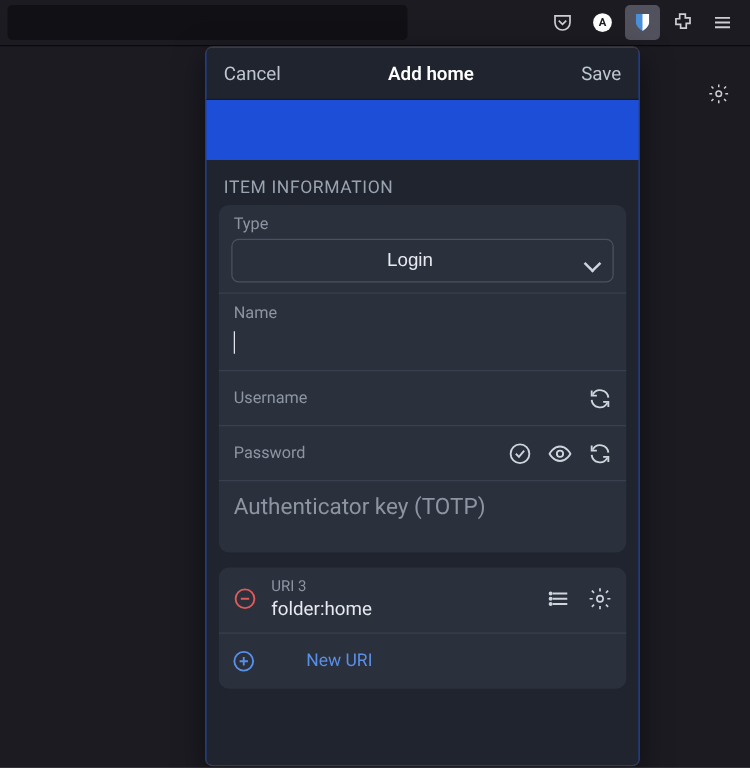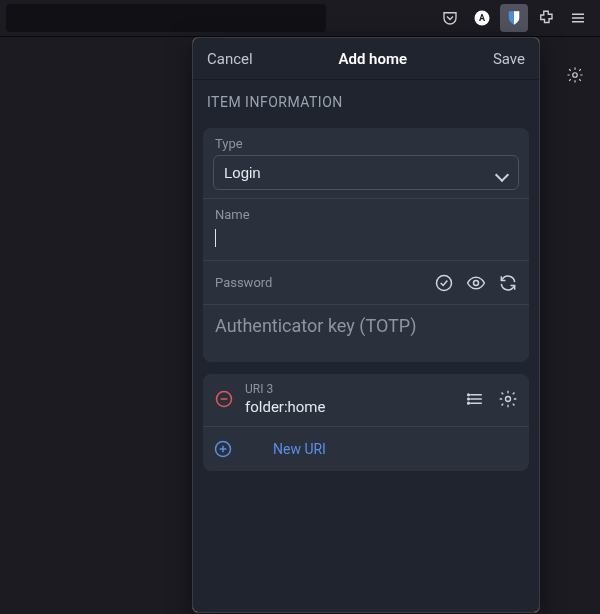--- a/index.html
+++ b/index.html
@@ -39,30 +39,31 @@
     .toolbar-icon.highlighted {
       background: #52525e;
     }
     .divider-line {
       height: 1px;
       background: #0a0a0c;
     }
     .popup {
       position: absolute;
       top: 37px;
-      left: 192px;
+      left: 164px;
       width: 348px;
       height: 576px;
-      background: #fdba74;
+      background: #1d4ed8;
       border: 1px solid #3b3b43;
       border-radius: 6px;
       box-shadow: 0 8px 24px rgba(0,0,0,0.5);
       display: flex;
       flex-direction: column;
       overflow: hidden;
+      gap: 48px;
     }
     .popup-header {
       height: 42px;
       display: flex;
       align-items: center;
       padding: 0 14px;
       border-bottom: 1px solid #161a21;
       background: #1f242e;
     }
     .header-left {
@@ -88,21 +89,21 @@
       padding: 0 10px 10px 10px;
       background: #1f242e;
     }
     .popup-body::-webkit-scrollbar { width: 10px; }
     .popup-body::-webkit-scrollbar-track { background: #1f242e; }
     .popup-body::-webkit-scrollbar-thumb { background: #4a4f5a; border-radius: 5px; }
     .section-heading {
       color: #9aa3b0;
       font-size: 14px;
       letter-spacing: 0.5px;
-      padding: 14px 4px 18px 4px;
+      padding: 14px 4px 6px 4px;
     }
     .card-group {
       background: #2a303c;
       border-radius: 8px;
       overflow: hidden;
       margin-bottom: 12px;
     }
     .field {
       border-bottom: 1px solid #394050;
       position: relative;
@@ -120,20 +121,21 @@
       width: 100%;
       background: #2a303c;
       color: #e6e9ef;
       border: 1px solid #4a5262;
       border-radius: 6px;
       padding: 8px 30px 8px 10px;
       font-size: 15px;
       appearance: none;
       cursor: pointer;
       position: relative;
+      text-align: center;
     }
     .select-wrapper {
       position: relative;
     }
     .select-wrapper::after {
       content: "";
       position: absolute;
       right: 22px;
       top: 50%;
       width: 8px;
@@ -319,20 +321,33 @@
             <option>Login</option>
           </select>
         </div>
       </div>
       <div class="field">
         <div class="field-label">Name</div>
         <div class="field-input-wrap focused">
           <div class="caret-box">
               <div class="blink-caret"></div>
             </div>
+        </div>
+      </div>
+      <div class="field">
+        <div class="field-row">
+          <div class="field-label-inline">Username</div>
+        </div>
+        <div class="action-icons">
+          <div class="action-icon">
+            <svg width="20" height="20" viewBox="0 0 24 24" fill="none" stroke="#cfd4dd" stroke-width="1.8">
+                <path d="M20 11a8 8 0 0 0-15-3M4 13a8 8 0 0 0 15 3"></path>
+                <path d="M4 4v5h5M20 20v-5h-5"></path>
+              </svg>
+          </div>
         </div>
       </div>
       <div class="field">
         <div class="field-row">
           <div class="field-label-inline">Password</div>
         </div>
         <div class="action-icons">
           <div class="action-icon">
             <svg width="20" height="20" viewBox="0 0 24 24" fill="none" stroke="#cfd4dd" stroke-width="1.8">
                 <circle cx="12" cy="12" r="9"></circle>

